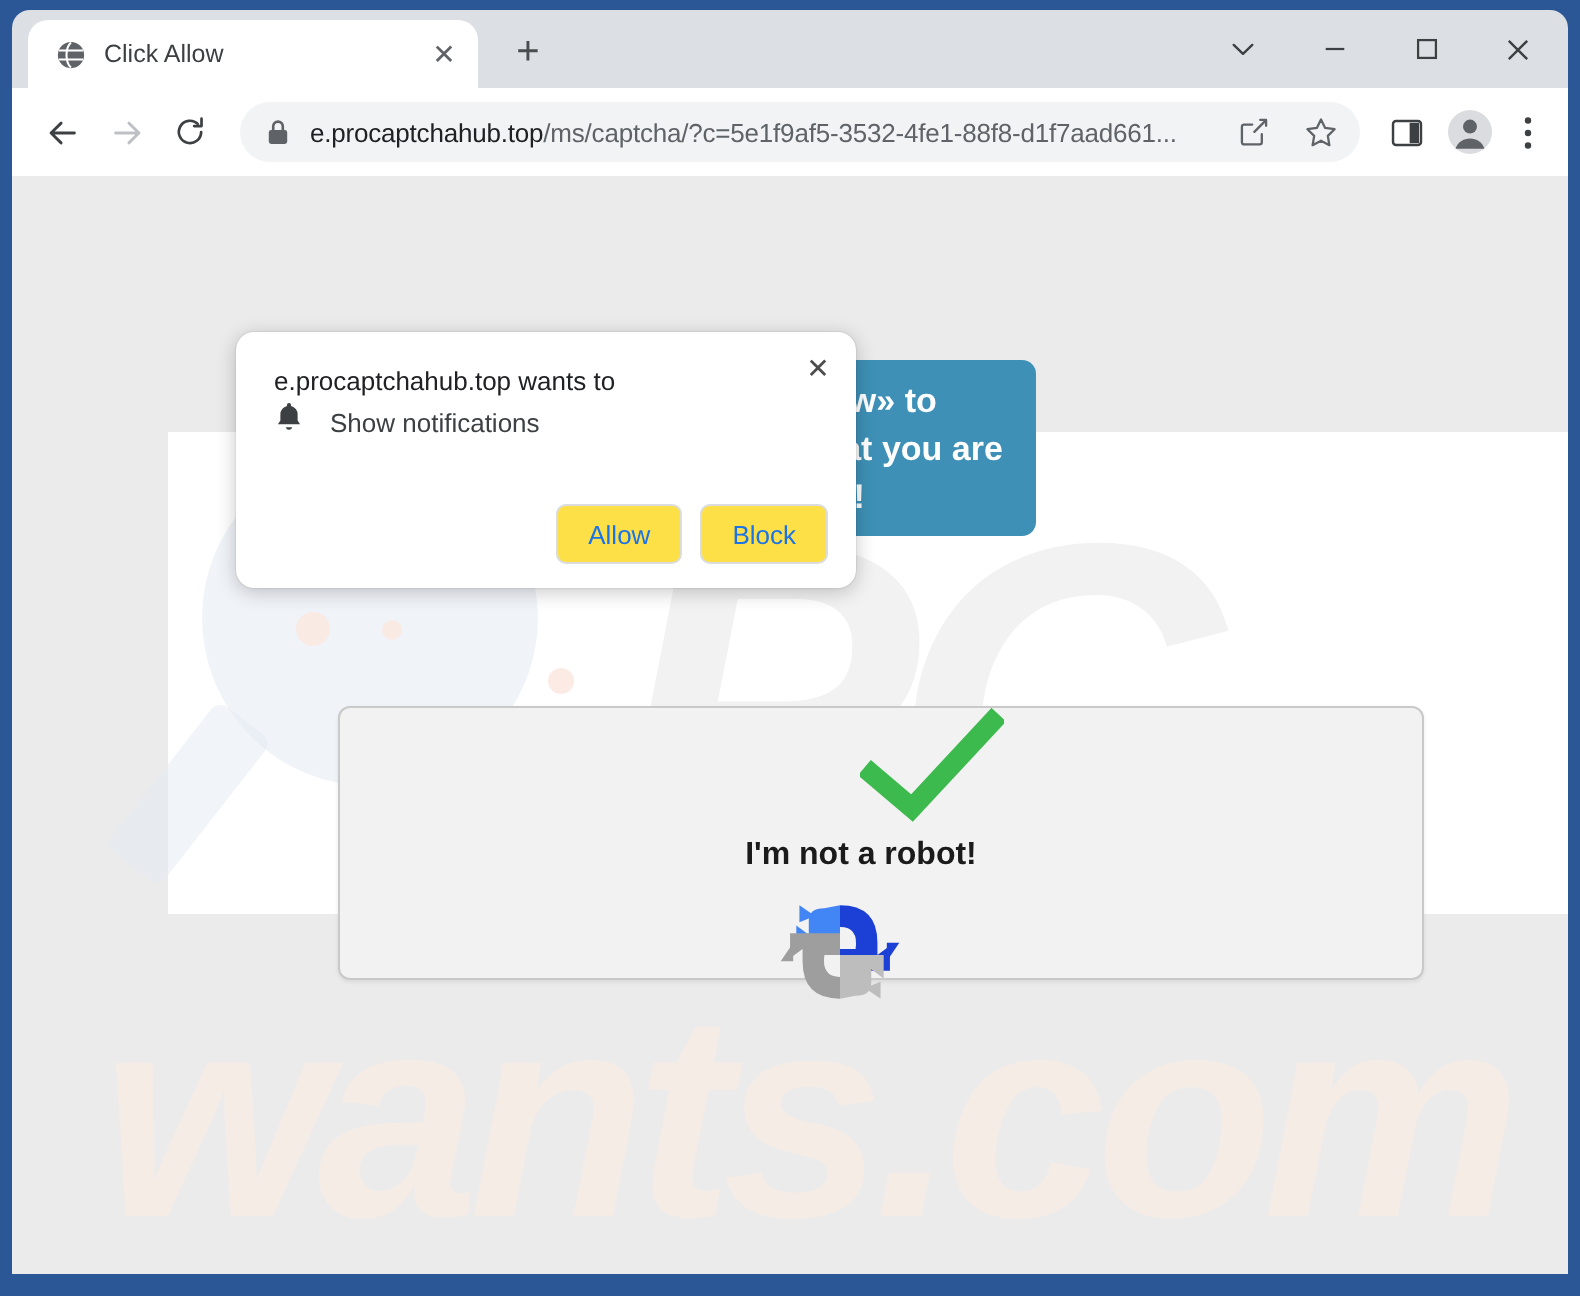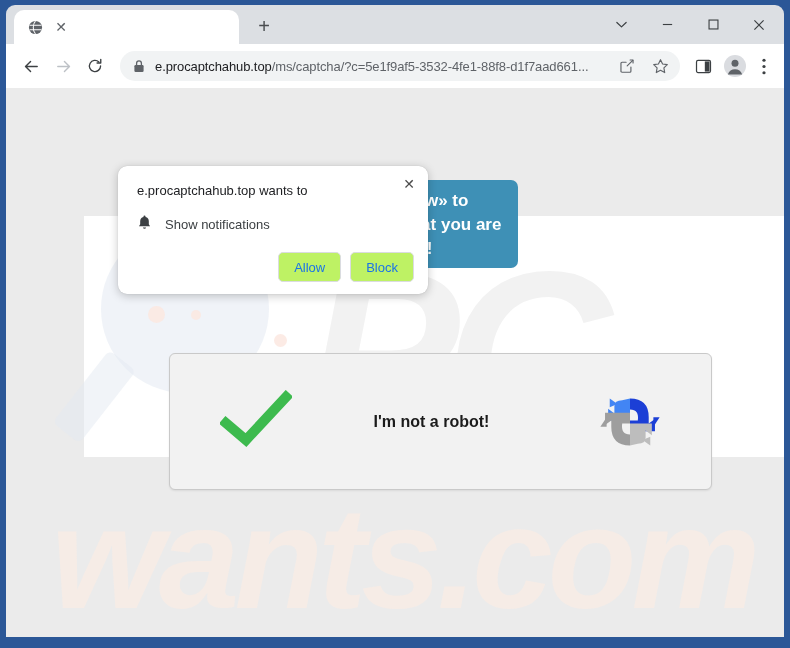--- a/index.html
+++ b/index.html
@@ -249,20 +249,21 @@
     left: 163px;
     top: 265px;
     width: 543px;
     height: 137px;
     background: #f2f2f2;
     border: 1px solid #c9c9c9;
     border-radius: 6px;
     box-shadow: 0 1px 2px rgba(0,0,0,.08);
     display: flex;
     align-items: center;
+    flex-direction: column;
   }
 
   .captcha-check { margin-left: 50px; flex: 0 0 auto; }
 
   .captcha-label {
     flex: 1;
     text-align: center;
     font-size: 16px;
     font-weight: 700;
     color: #1b1b1b;
@@ -302,38 +303,38 @@
   .perm-title {
     font-size: 13px;
     color: #202124;
     margin: 1px 0 0 3px;
   }
 
   .perm-row {
     display: flex;
     align-items: center;
     gap: 13px;
-    margin-top: 16px;
+    margin-top: 2px;
     padding-left: 3px;
   }
   .perm-row-label { font-size: 13px; color: #3c4043; }
 
   .perm-actions {
     position: absolute;
     right: 14px;
     bottom: 12px;
     display: flex;
     gap: 9px;
   }
 
   .perm-btn {
     min-width: 60px;
     height: 30px;
     padding: 0 15px;
-    background: #bef264;
+    background: #fde047;
     border: 1px solid #dadce0;
     border-radius: 5px;
     color: #1a73e8;
     font-size: 13px;
     font-family: "Liberation Sans", sans-serif;
     display: flex; align-items: center; justify-content: center;
   }
 </style>
 </head>
 <body>
@@ -343,20 +344,21 @@
   <div class="tabstrip">
 
     <div class="tab">
       <span class="tab-favicon">
         <svg width="15" height="15" viewBox="0 0 16 16">
           <circle cx="8" cy="8" r="7" fill="#5f6368"></circle>
           <path d="M8 1.3c-1.6 1.4-2.4 3.6-2.4 6.7S6.4 13.3 8 14.7" stroke="#fff" stroke-width="1.1" fill="none"></path>
           <path d="M1.6 5.6h12.8M1.6 10.4h12.8" stroke="#fff" stroke-width="1.1"></path>
         </svg>
       </span>
+      <span class="tab-title">Click Allow</span>
       <span class="tab-close">✕</span>
     </div>
 
     <div class="newtab">+</div>
 
     <div class="wincontrols">
       <div class="wc-btn">
         <svg width="13" height="13" viewBox="0 0 14 14">
           <path d="M2 4.8L7 9.6l5-4.8" stroke="#3c4043" stroke-width="1.3" fill="none" stroke-linecap="round" stroke-linejoin="round"></path>
         </svg>

